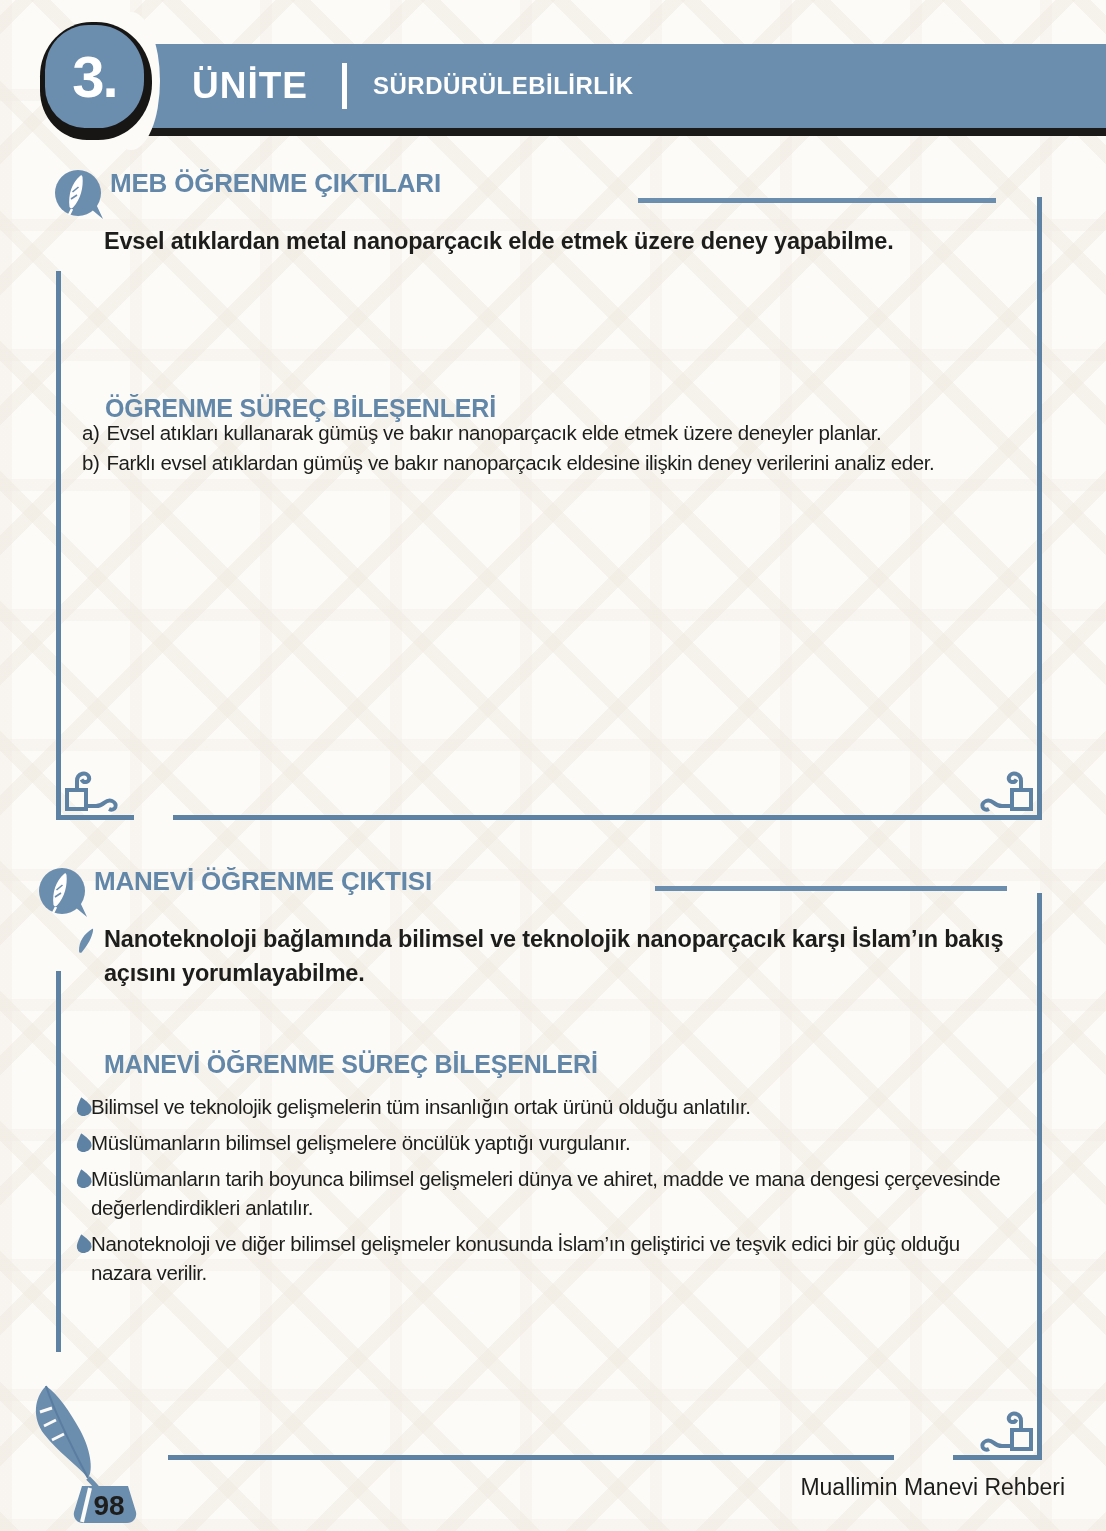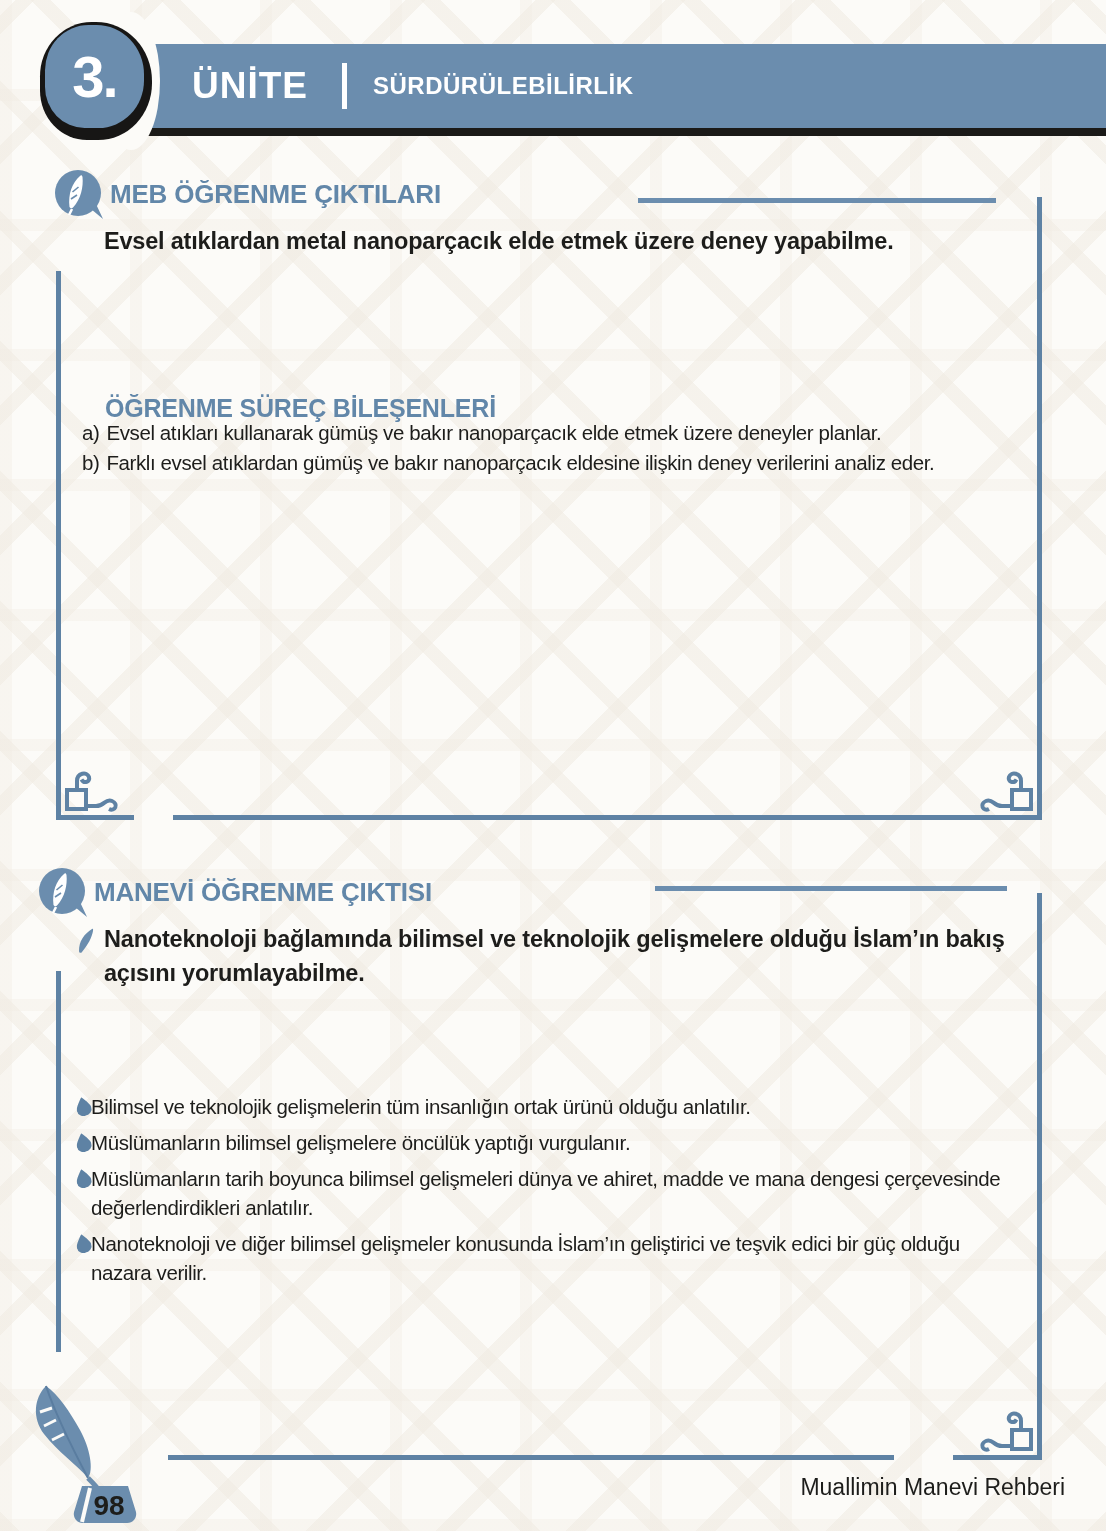--- a/index.html
+++ b/index.html
@@ -26,21 +26,21 @@
   .banner-divider { width:5px; height:46px; background:#fff; margin:0 26px 0 34px; }
   .unit-title   { color:#fff; font-size:24px; font-weight:700; letter-spacing:.5px; }
   .unit-badge   { left:40px; top:22px; width:112px; height:118px; background:#171615;
                   border-radius:46% 50% 48% 42%; }
   .unit-badge-inner { position:absolute; left:5px; top:3px; right:8px; bottom:12px;
                   background:#6b8dae; border-radius:44% 48% 46% 40%;
                   display:flex; align-items:center; justify-content:center; }
   .unit-badge-inner span { color:#fff; font-size:58px; font-weight:800; letter-spacing:-2px; }
 
   
-  .sec-head { display:flex; align-items:center; gap:6px; }
+  .sec-head { display:flex; gap:6px; }
   .sec-head-title { color:#6287a9; font-size:26px; font-weight:800; letter-spacing:-.2px; }
   .duration { left:640px; top:168px; width:356px; text-align:center;
               font-size:22px; color:#1d1d1b; }
   .blue-line { background:#6b8dae; height:5px; }
 
   .outcome-bold { font-size:23.5px; font-weight:800; color:#1d1d1b; letter-spacing:-.2px; line-height:31px; }
 
   
   .vline { width:5px; background:#5e82a4; }
   .hline { height:5px; background:#5e82a4; }
@@ -130,35 +130,36 @@
       <path d="M18 41 L15 47" stroke="#fff" stroke-width="2.5" fill="none"></path>
       <path d="M17 31 L23 27 M18.5 24 L24.5 19" stroke="#6b8dae" stroke-width="1.6" fill="none"></path>
     </svg>
     <span class="sec-head-title">MANEVİ ÖĞRENME ÇIKTISI</span>
   </div>
   <div class="abs blue-line" style="left:655px; top:886px; width:352px;"></div>
 
   <svg class="abs" style="left:76px; top:928px;" width="20" height="28" viewBox="0 0 20 28">
     <path d="M16 1 C8 6 3 13 3 23 C3 25 5 25.5 6 24 C12 17 16 9 17 3 C17.3 1 17 .5 16 1 Z" fill="#6b8dae"></path>
   </svg>
-  <div class="abs outcome-bold" style="left:104px; top:922px; width:925px; line-height:34px;">Nanoteknoloji bağlamında bilimsel ve teknolojik gelişmelere olduğu İslam’ın bakış açısını yorumlayabilme.</div>
+  <div class="abs outcome-bold" style="left:104px; top:922px; width:925px; line-height:34px;">Nanoteknoloji bağlamında bilimsel ve teknolojik nanoparçacık karşı İslam’ın bakış açısını yorumlayabilme.</div>
 
   <div class="abs vline" style="left:56px; top:971px; height:381px;"></div>
   <div class="abs vline" style="left:1037px; top:893px; height:567px;"></div>
   <div class="abs hline" style="left:168px; top:1455px; width:726px;"></div>
   <div class="abs hline" style="left:953px; top:1455px; width:89px;"></div>
 
   <svg class="abs" style="left:962px; top:1406px;" width="76" height="50" viewBox="0 0 76 50">
     <g fill="none" stroke="#5e82a4" stroke-width="4">
       <rect x="50" y="24" width="19" height="19"></rect>
       <path d="M59 24 V15 C59 7 49 5 47 11 C45.5 16 52 18 54.5 13.5"></path>
       <path d="M50 40 H40 C31 40 31 32 24 35 C17 38 21 46 27 43"></path>
     </g>
   </svg>
 
+  <div class="abs box-head" style="left:104px; top:1050px;">MANEVİ ÖĞRENME SÜREÇ BİLEŞENLERİ</div>
 
   <ul class="abs dot-list" style="left:76px; top:1092px; width:945px;">
     <li>
       <svg width="15" height="19" viewBox="0 0 15 19" style="transform:rotate(-14deg);">
         <path d="M7.5 0 C3 5.5 0 9.5 0 12.5 a7.5 6.5 0 0 0 15 0 C15 9.5 12 5.5 7.5 0 Z" fill="#5e82a4"></path>
       </svg>
       <span>Bilimsel ve teknolojik gelişmelerin tüm insanlığın ortak ürünü olduğu anlatılır.</span>
     </li>
     <li>
       <svg width="15" height="19" viewBox="0 0 15 19" style="transform:rotate(-14deg);">

